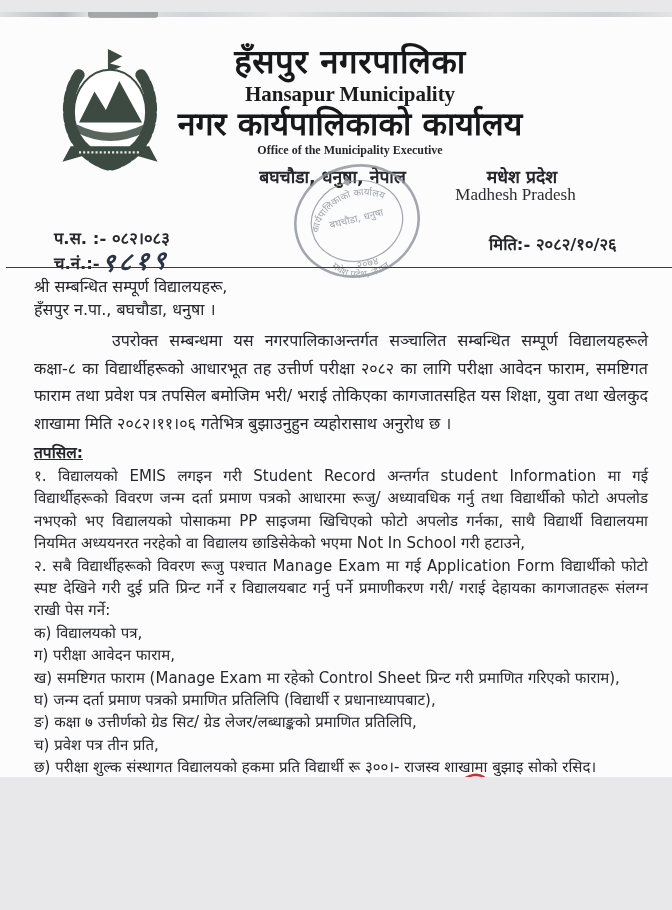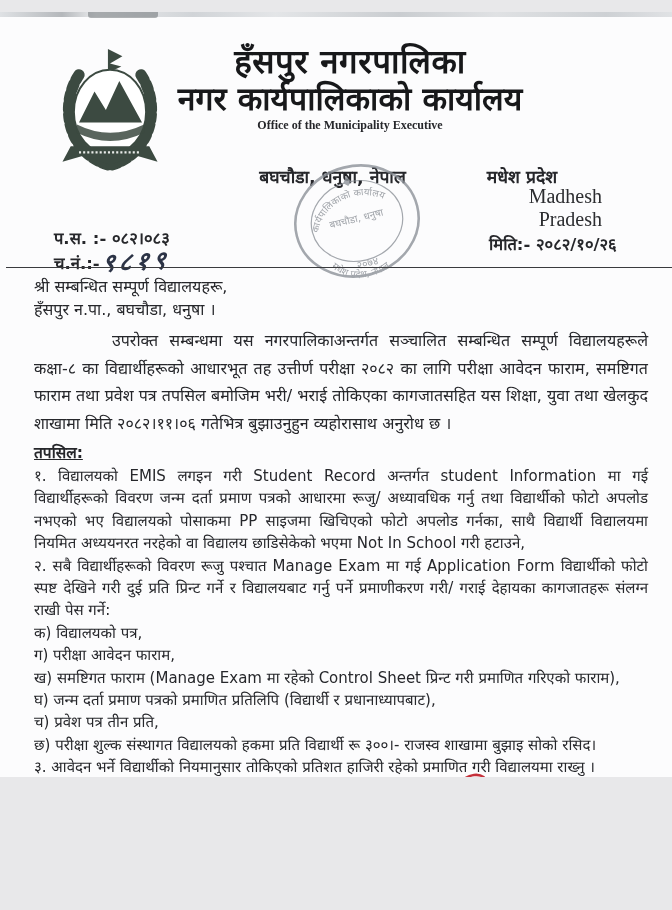--- a/index.html
+++ b/index.html
@@ -16,21 +16,21 @@
   
   .emblem{position:absolute;left:56px;top:36px;width:108px;height:124px;}
   .hgroup{position:absolute;left:140px;top:32px;width:420px;text-align:center;line-height:1.12;}
   .title-np{font-size:33px;font-weight:bold;color:#17181a;letter-spacing:.5px;}
   .title-en{font-family:"Liberation Serif",serif;font-size:21px;font-weight:bold;color:#1a1b1d;margin-top:2px;}
   .office-np{font-size:32px;font-weight:bold;color:#17181a;margin-top:1px;}
   .office-en{font-family:"Liberation Serif",serif;font-size:12px;font-weight:bold;margin-top:1px;}
   .addr-np{position:absolute;left:240px;top:152px;width:185px;text-align:center;font-size:17.5px;font-weight:bold;}
   .prov-np{position:absolute;left:462px;top:152px;width:120px;text-align:center;font-size:17.5px;font-weight:bold;}
   .addr-en{position:absolute;left:222px;top:173px;width:210px;text-align:center;font-family:"Liberation Serif",serif;font-size:15.5px;color:#2c2d30;}
-  .prov-en{position:absolute;left:467px;top:173px;width:135px;text-align:right;font-family:"Liberation Serif",serif;font-size:20px;color:#2c2d30;}
+  .prov-en{position:absolute;left:448px;top:173px;width:135px;text-align:center;font-family:"Liberation Serif",serif;font-size:17px;color:#2c2d30;}
 
   .round-stamp{position:absolute;left:281px;top:144px;width:152px;height:130px;opacity:.78;}
 
   
   .ref-left{position:absolute;left:54px;top:214px;font-size:16.5px;font-weight:bold;}
   .date-right{position:absolute;left:489px;top:220px;font-size:16.5px;font-weight:bold;}
   .chalani{position:absolute;left:54px;top:239px;font-size:16.5px;font-weight:bold;}
   .chalani-hand{position:absolute;left:102px;top:231px;font-size:25px;font-weight:bold;
     color:#2c3346;transform:rotate(-3deg) skewX(-8deg);letter-spacing:4px;font-style:italic;}
   .rule{position:absolute;left:6px;top:255px;width:666px;border-top:1.6px solid #3a3b3e;}
@@ -76,20 +76,21 @@
     </g>
     <ellipse cx="52" cy="62" rx="35" ry="41" fill="#ffffff" stroke="#3c4a41" stroke-width="2"></ellipse>
     <path d="M22,72 L37,42 L48,60 L61,32 L83,72 Z" fill="#3c4a41"></path>
     <path d="M20,74 Q52,90 85,74 L85,82 Q52,98 20,82 Z" fill="#3c4a41" opacity=".85"></path>
     <path d="M14,95 L90,95 L98,110 L77,104 L52,113 L27,104 L6,110 Z" fill="#3c4a41"></path>
     <path d="M22,101 L82,101" stroke="#e9ece9" stroke-width="2" stroke-dasharray="2 2"></path>
   </svg>
 
   <div class="hgroup">
     <div class="title-np">हँसपुर नगरपालिका</div>
+    <div class="title-en">Hansapur Municipality</div>
     <div class="office-np">नगर कार्यपालिकाको कार्यालय</div>
     <div class="office-en">Office of the Municipality Executive</div>
   </div>
   <div class="addr-np">बघचौडा, धनुषा, नेपाल</div>
   <div class="prov-np">मधेश प्रदेश</div>
   <div class="prov-en">Madhesh Pradesh</div>
 
   <svg class="round-stamp" viewBox="0 0 152 130">
     <defs>
       <path id="arcTop" d="M 34,74 A 44 38 0 0 1 120,68" fill="none"></path>
@@ -120,20 +121,21 @@
     <div class="para">उपरोक्त सम्बन्धमा यस नगरपालिकाअन्तर्गत सञ्चालित सम्बन्धित सम्पूर्ण विद्यालयहरूले कक्षा-८ का विद्यार्थीहरूको आधारभूत तह उत्तीर्ण परीक्षा २०८२ का लागि परीक्षा आवेदन फाराम, समष्टिगत फाराम तथा प्रवेश पत्र तपसिल बमोजिम भरी/ भराई तोकिएका कागजातसहित यस शिक्षा, युवा तथा खेलकुद शाखामा मिति २०८२।११।०६ गतेभित्र बुझाउनुहुन व्यहोरासाथ अनुरोध छ ।</div>
 
     <div class="h-underline">तपसिल:</div>
     <div class="items">
       <div>१. विद्यालयको EMIS लगइन गरी Student Record अन्तर्गत student Information मा गई विद्यार्थीहरूको विवरण जन्म दर्ता प्रमाण पत्रको आधारमा रूजु/ अध्यावधिक गर्नु तथा विद्यार्थीको फोटो अपलोड नभएको भए विद्यालयको पोसाकमा PP साइजमा खिचिएको फोटो अपलोड गर्नका, साथै विद्यार्थी विद्यालयमा नियमित अध्ययनरत नरहेको वा विद्यालय छाडिसेकेको भएमा Not In School गरी हटाउने,</div>
       <div>२. सबै विद्यार्थीहरूको विवरण रूजु पश्चात Manage Exam मा गई Application Form विद्यार्थीको फोटो स्पष्ट देखिने गरी दुई प्रति प्रिन्ट गर्ने र विद्यालयबाट गर्नु पर्ने प्रमाणीकरण गरी/ गराई देहायका कागजातहरू संलग्न राखी पेस गर्ने:</div>
       <div>क) विद्यालयको पत्र,</div>
       <div>ग) परीक्षा आवेदन फाराम,</div>
       <div>ख) समष्टिगत फाराम (Manage Exam मा रहेको Control Sheet  प्रिन्ट गरी प्रमाणित गरिएको फाराम),</div>
       <div>घ) जन्म दर्ता प्रमाण पत्रको प्रमाणित प्रतिलिपि (विद्यार्थी र प्रधानाध्यापबाट),</div>
+      <div>ङ) कक्षा ७ उत्तीर्णको ग्रेड सिट/ ग्रेड लेजर/लब्धाङ्कको प्रमाणित प्रतिलिपि,</div>
       <div>च)  प्रवेश पत्र तीन प्रति,</div>
       <div>छ) परीक्षा शुल्क संस्थागत विद्यालयको हकमा प्रति विद्यार्थी रू ३००।- राजस्व शाखामा बुझाइ सोको रसिद।</div>
       <div>३. आवेदन भर्ने विद्यार्थीको नियमानुसार तोकिएको प्रतिशत हाजिरी रहेको प्रमाणित गरी विद्यालयमा राख्नु ।</div>
       <div>४. परीक्षा मिति र परीक्षा केन्द्रको सम्बन्धमा परीक्षा समितिको निर्णयानुसार पछि सूचना प्रशाशन हुने।</div>
     </div>
 
     <div class="note-line"><span class="note-label">द्रष्टव्य:</span><span> विद्यार्थीको सम्पूर्ण विवरण रूजु अध्याबधिक भए पश्चात सिम्बोल नम्बर कायमका लागि र आवेदन भर्न भराउनसम्बन्धी कुनै प्रविधिक तथा अन्य समस्या भए शिक्षा शाखामा सम्पर्क गर्नु हुन ।</span></div>
 
     <div class="h-underline">बोधार्थ:</div>
 

